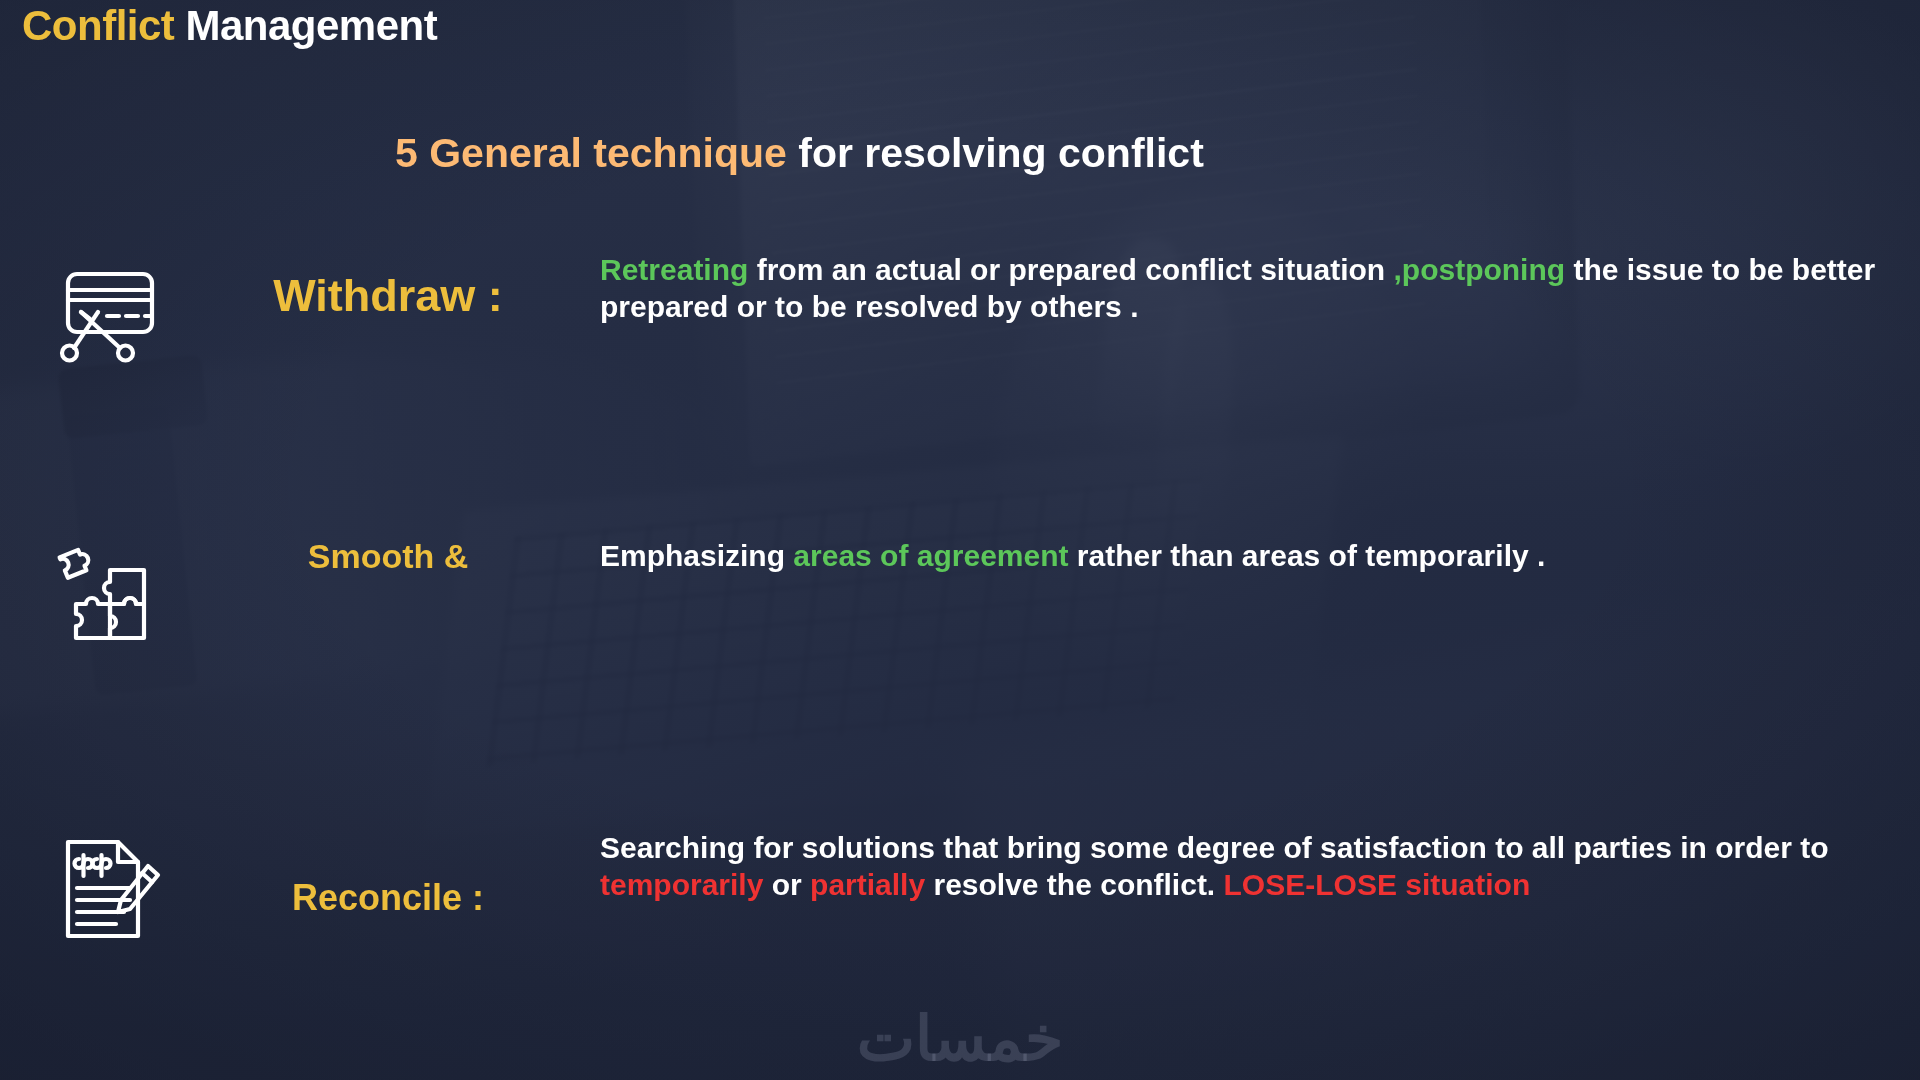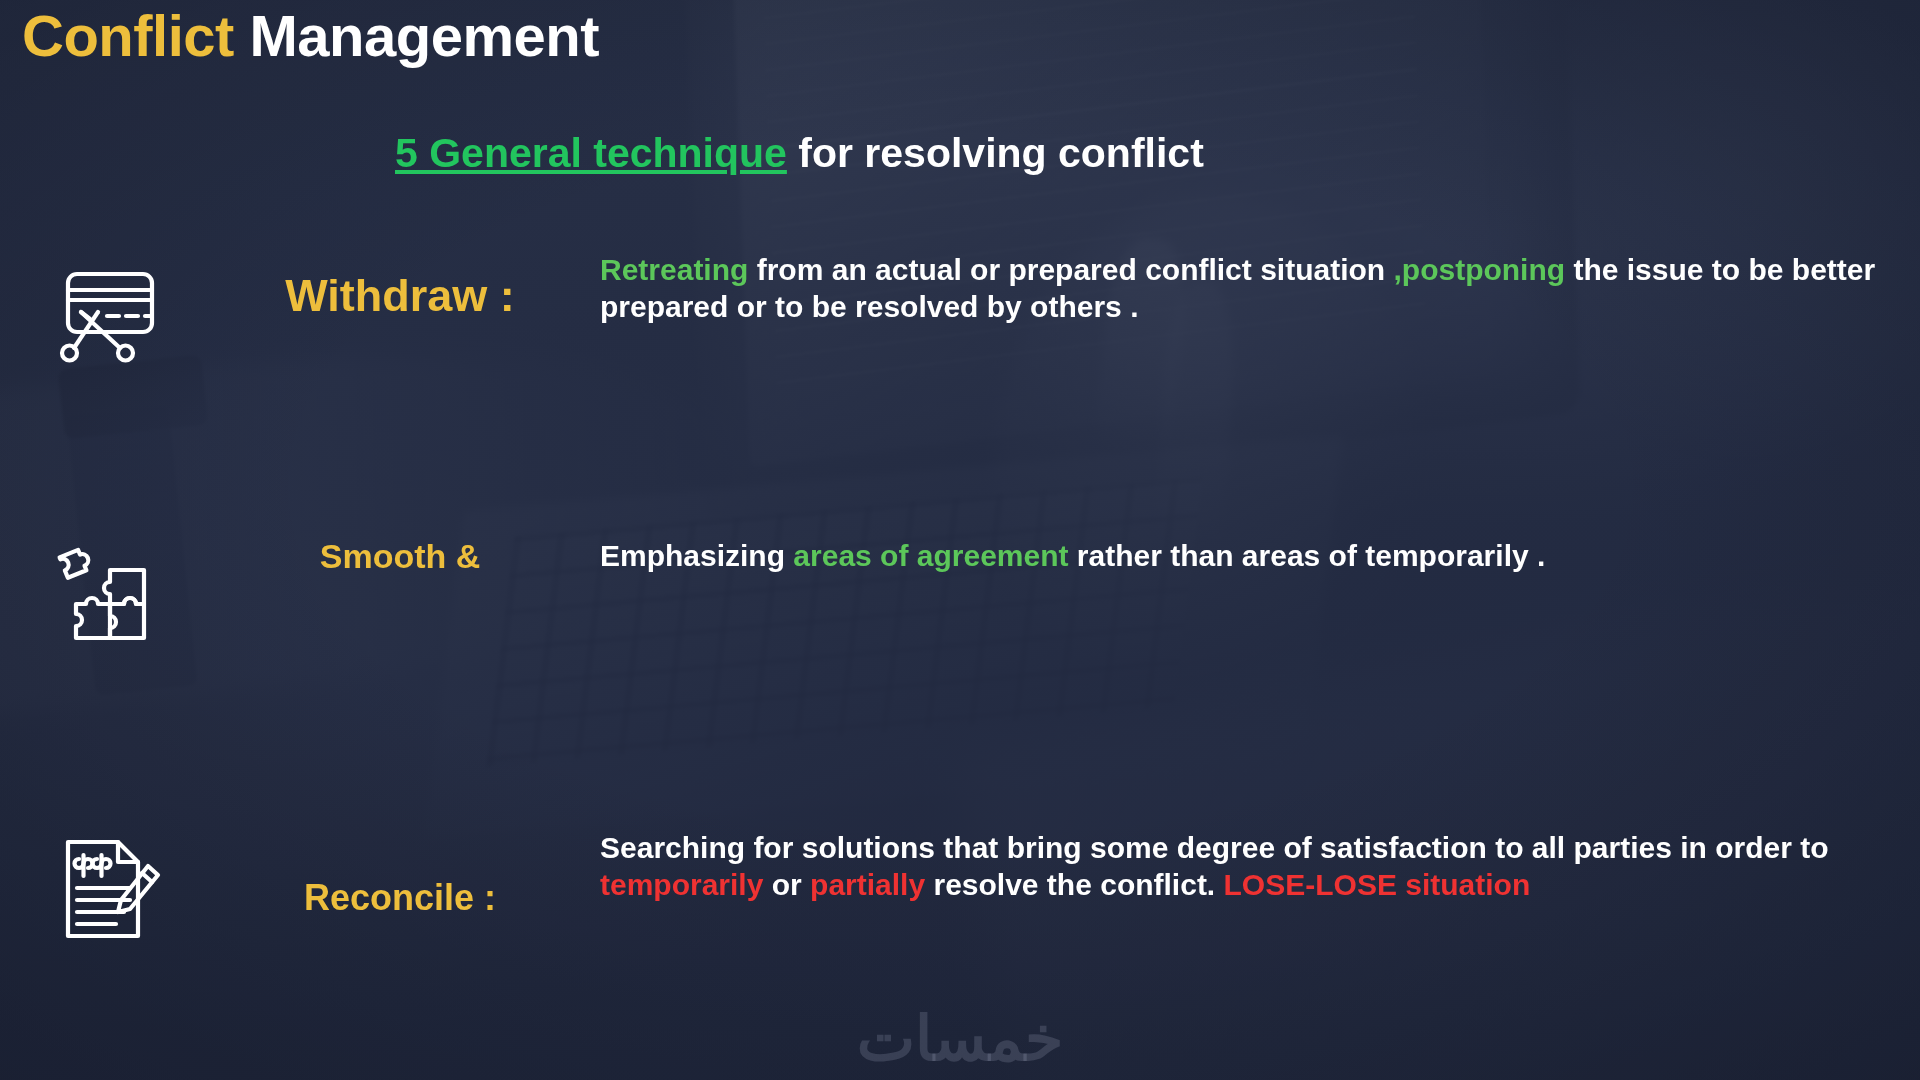--- a/index.html
+++ b/index.html
@@ -143,45 +143,45 @@
   .bg-vignette {
     position:absolute; inset:0;
     background:radial-gradient(ellipse 85% 80% at 50% 45%, rgba(0,0,0,0) 40%, rgba(14,22,48,.55) 100%);
   }
 
   
   .content { position:absolute; inset:0; }
 
   .title {
     position:absolute; left:22px; top:2px;
-    font-size:58px; font-weight:bold; letter-spacing:-.5px;
+    font-size:42px; font-weight:bold; letter-spacing:-.5px;
     color:#ffffff; white-space:nowrap;
   }
   .title .hl { color:#edbe3c; }
 
   .subtitle {
     position:absolute; left:395px; top:130px;
     font-size:41px; font-weight:bold; color:#ffffff; white-space:nowrap;
   }
-  .subtitle .hl { color:#22c55e;text-decoration:underline; }
+  .subtitle .hl { color:#fdba74; }
 
   
   .row { position:absolute; left:0; width:1920px; display:block; }
   .row-1 { top:252px; }
   .row-2 { top:530px; }
   .row-3 { top:828px; }
 
   .icon-cell {
     position:absolute; left:50px; top:0;
     width:120px; height:120px;
   }
   .icon-cell svg { display:block; width:100%; height:100%; }
 
   .label-cell {
-    position:absolute; left:190px; top:0;
+    position:absolute; left:178px; top:0;
     width:420px;
     text-align:center;
     color:#edbe3c;
     font-weight:bold;
     line-height:1.08;
   }
   .label-1 { font-size:45px; top:20px; }
   .label-2 { font-size:34px; top:8px; }
   .label-3 { font-size:36px; top:12px; }
 

